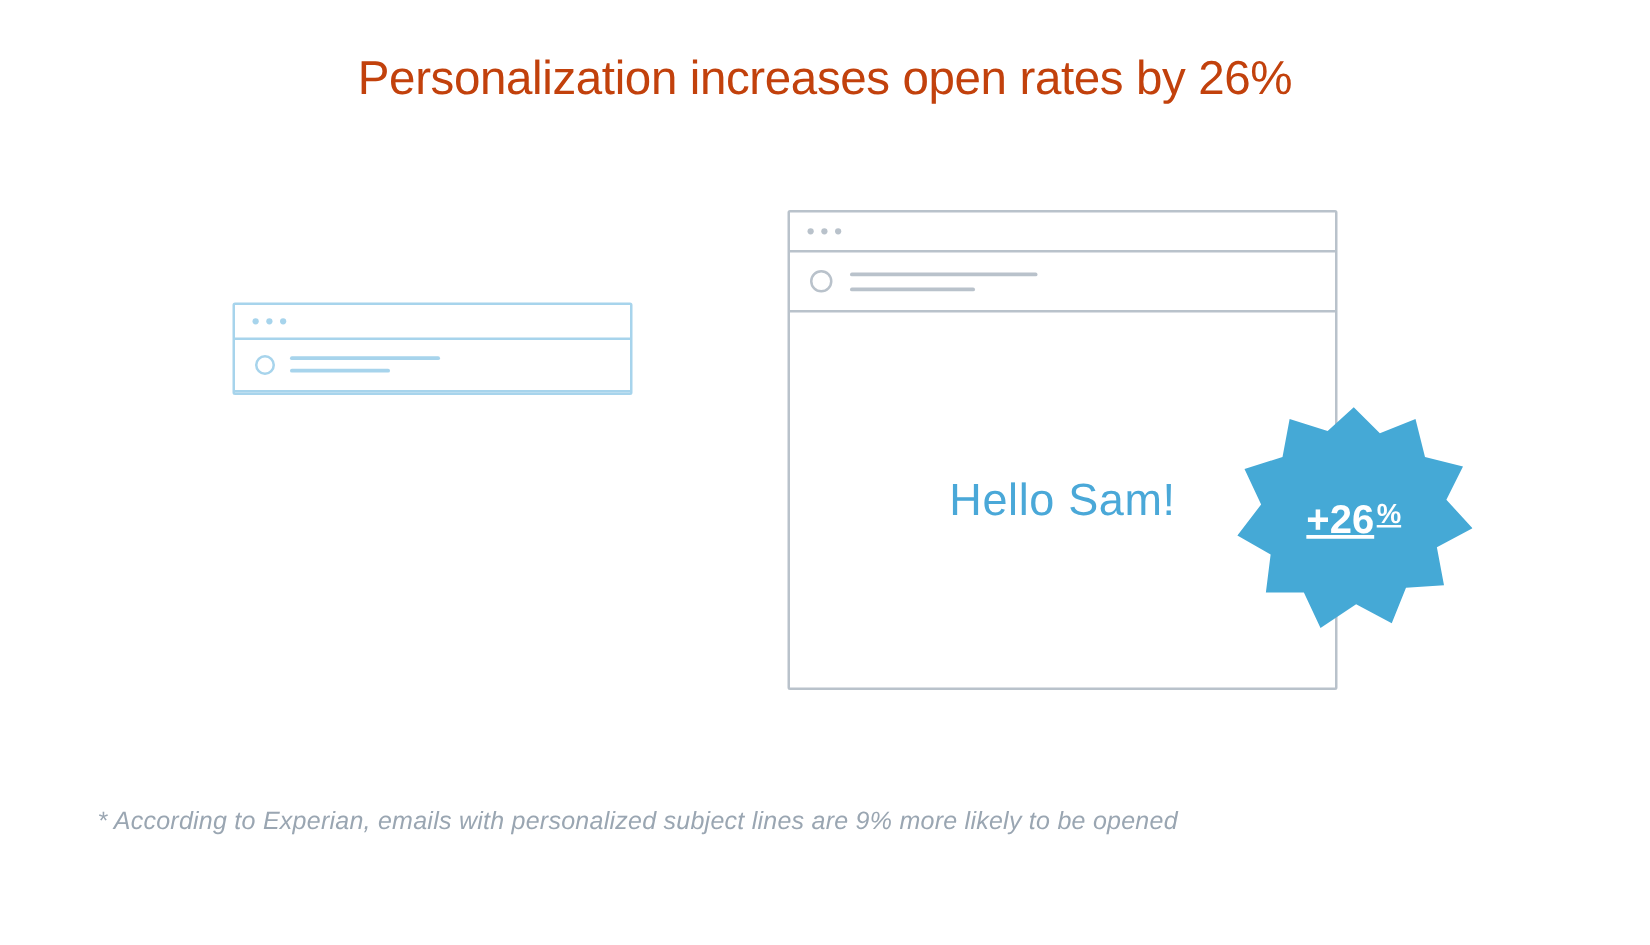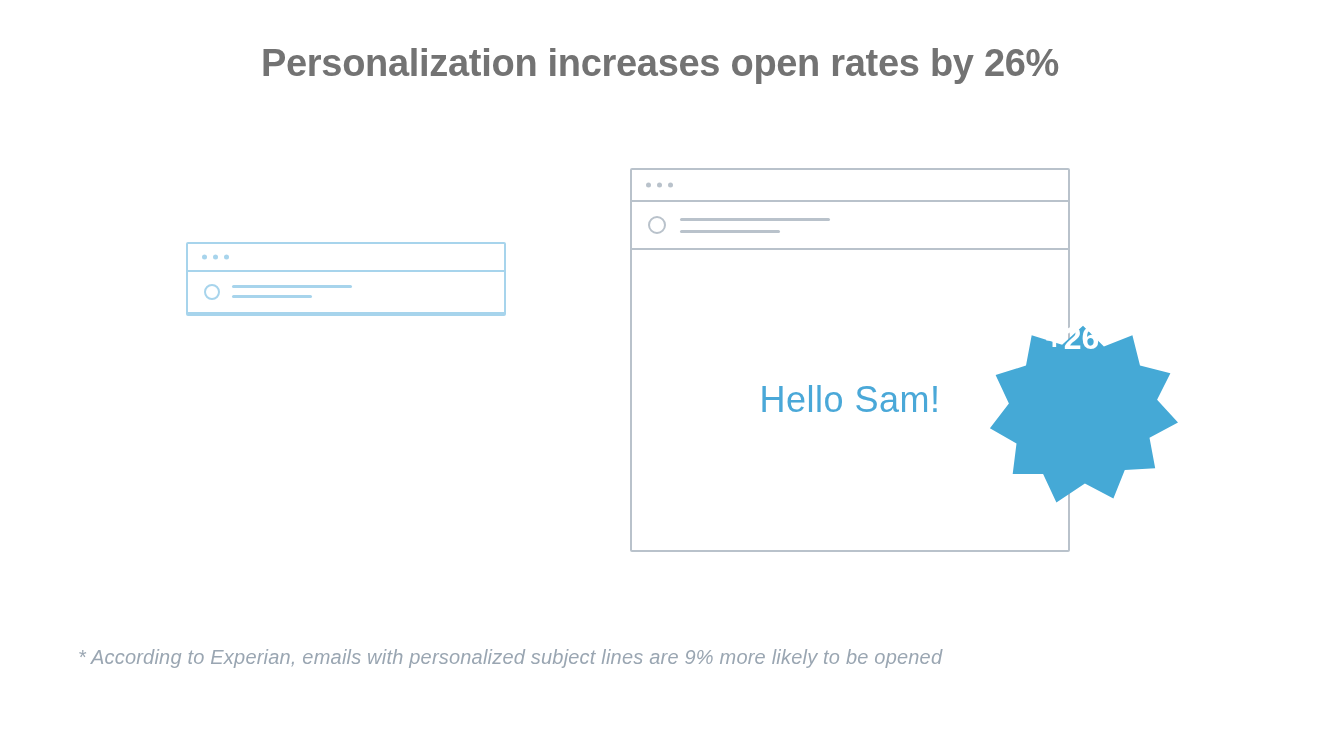--- a/index.html
+++ b/index.html
@@ -14,22 +14,22 @@
       font-family: -apple-system, BlinkMacSystemFont, "Segoe UI", Helvetica, Arial, sans-serif;
       position: relative;
       overflow: hidden;
     }
     .headline {
       position: absolute;
       top: 42px;
       left: 50%;
       transform: translateX(-50%);
       font-size: 38px;
-      font-weight: 700;
-      color: #737373;
+      font-weight: 400;
+      color: #c2410c;
       letter-spacing: -0.3px;
       white-space: nowrap;
     }
     .footnote {
       position: absolute;
       left: 78px;
       top: 646px;
       font-size: 20px;
       font-style: italic;
       color: #9aa6b2;
@@ -131,25 +131,26 @@
       height: 190px;
     }
     .badge-wrap svg {
       width: 100%;
       height: 100%;
     }
     .badge-text {
       position: absolute;
       inset: 0;
       display: flex;
-      align-items: flex-start;
+      align-items: center;
       justify-content: center;
       color: #ffffff;
       font-size: 32px;
       font-weight: 600;
+      text-decoration: underline;
     }
     .badge-text .pct {
       font-size: 22px;
       margin-left: 2px;
       position: relative;
       top: -4px;
     }
   </style>
 </head>
 <body>

